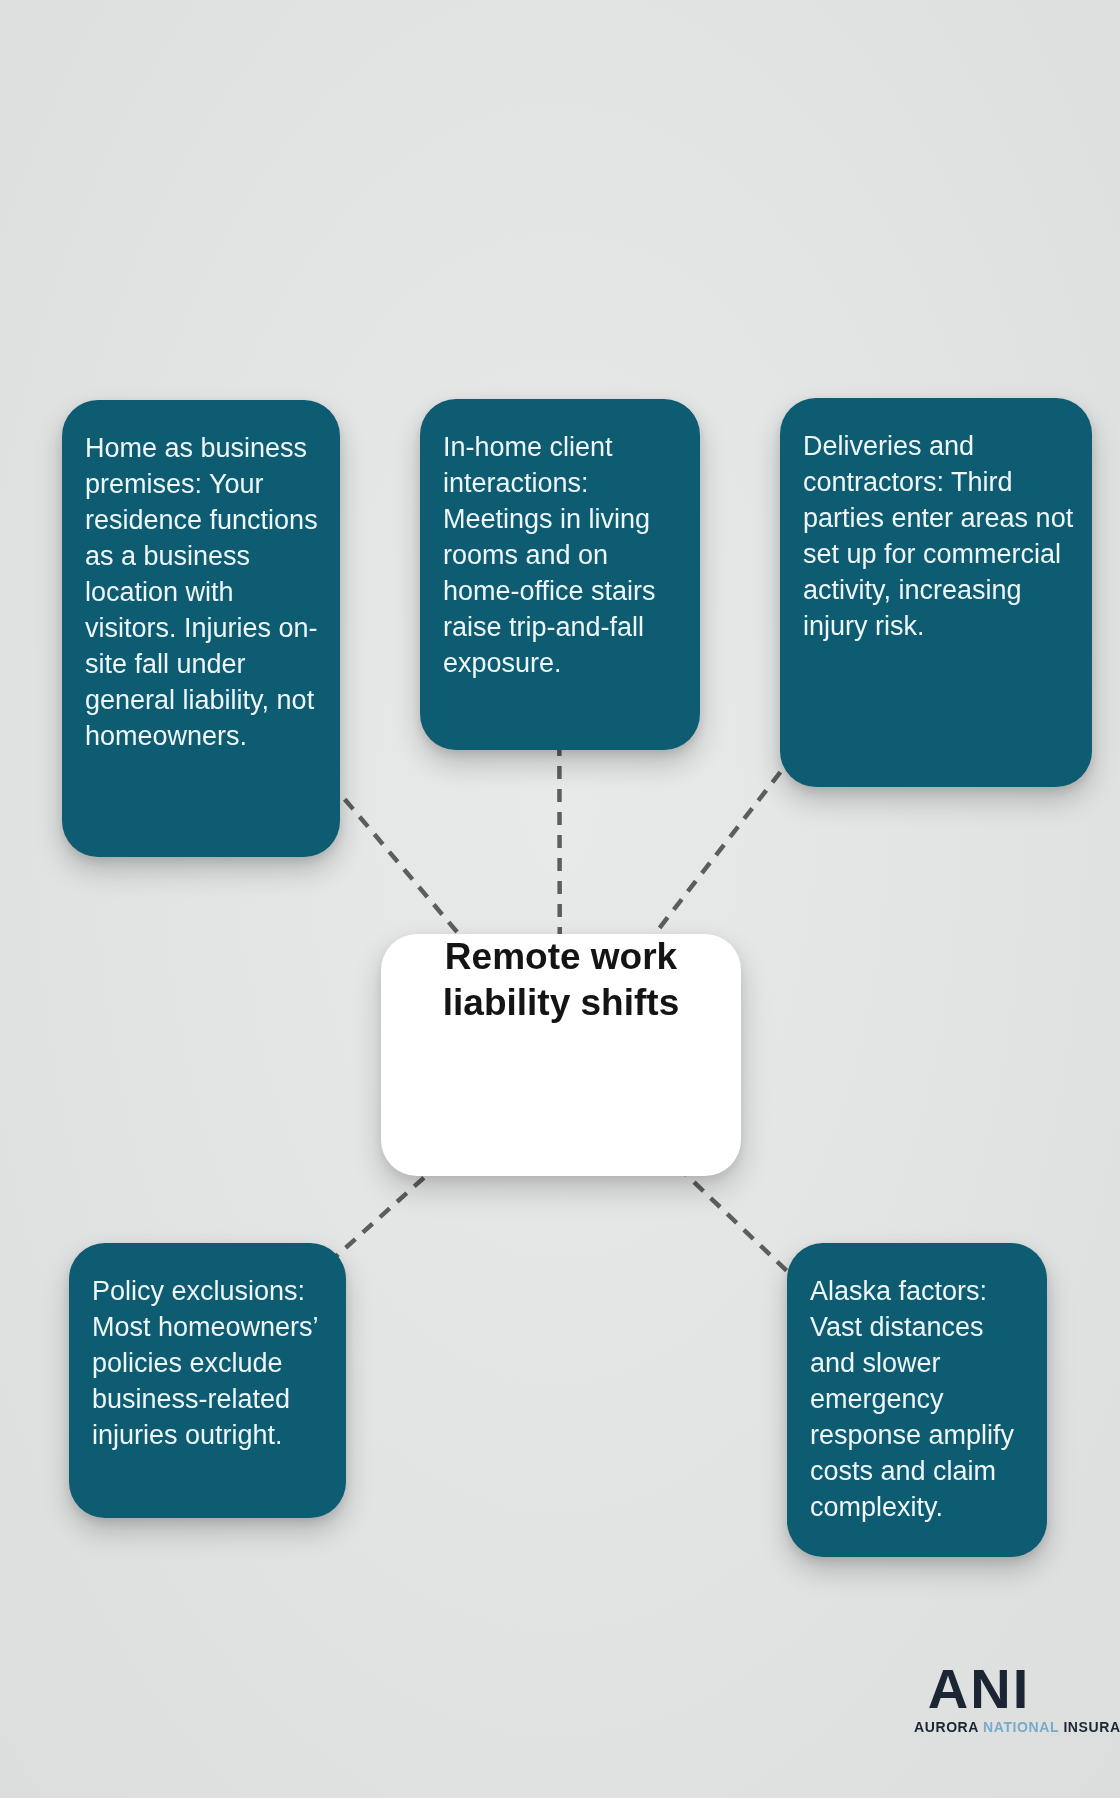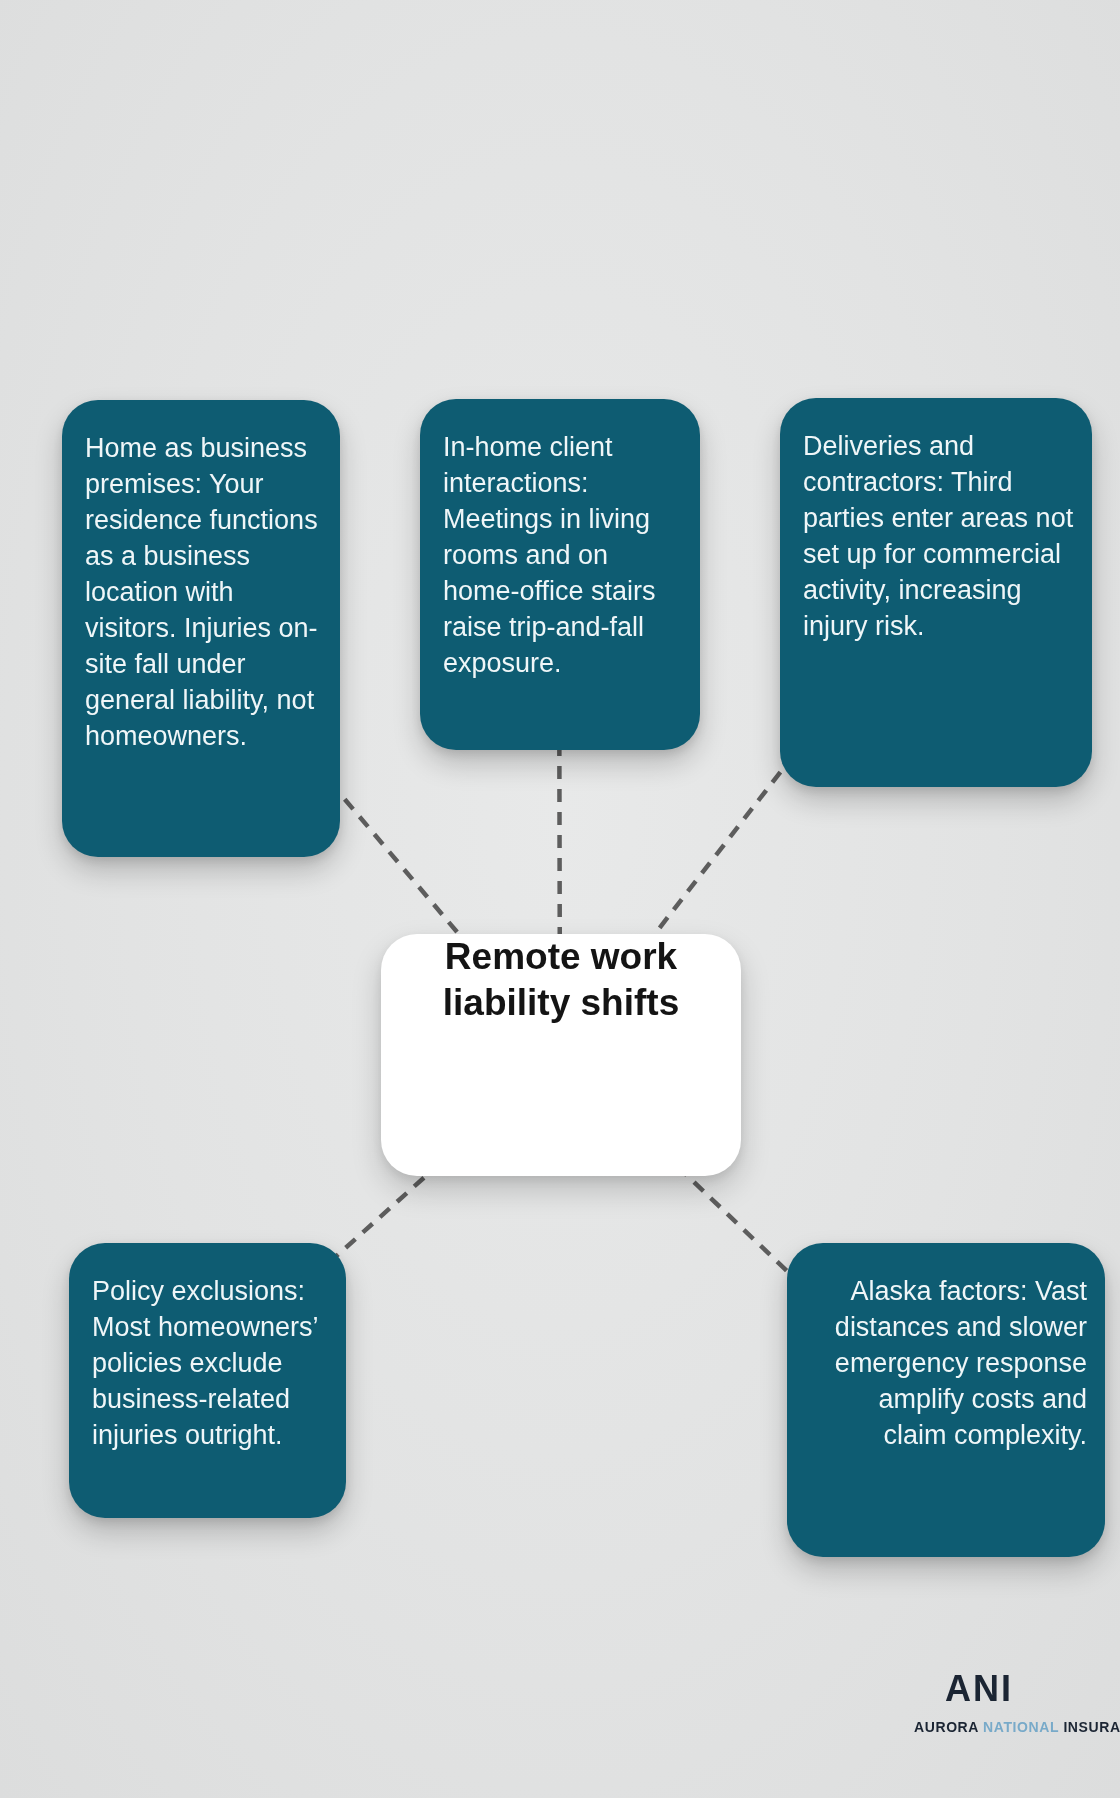--- a/index.html
+++ b/index.html
@@ -45,21 +45,21 @@
     border-radius: 36px;
     padding: 30px 18px 24px 23px;
     font-size: 27px;
     line-height: 36px;
     box-shadow: 0 14px 28px rgba(0,0,0,0.20), 0 4px 10px rgba(0,0,0,0.10);
   }
   .node-1 { left: 62px;  top: 400px;  width: 278px; height: 457px; }
   .node-2 { left: 420px; top: 399px;  width: 280px; height: 351px; }
   .node-3 { left: 780px; top: 398px;  width: 312px; height: 389px; }
   .node-4 { left: 60px;  top: 1243px; width: 277px; height: 275px; margin-left: 9px; }
-  .node-5 { left: 787px; top: 1243px; width: 318px; height: 314px; text-align: right; }
+  .node-5 { left: 787px; top: 1243px; width: 260px; height: 314px; }
   .center-node {
     position: absolute;
     left: 381px;
     top: 934px;
     width: 360px;
     height: 242px;
     box-sizing: border-box;
     background: #ffffff;
     border-radius: 36px;
     box-shadow: 0 14px 30px rgba(0,0,0,0.18), 0 4px 10px rgba(0,0,0,0.08);
@@ -77,21 +77,21 @@
   .logo {
     position: absolute;
     right: 76px;
     top: 1662px;
     width: 130px;
     text-align: center;
   }
   .logo .acronym {
     color: #1b2533;
     font-weight: 700;
-    font-size: 36px;
+    font-size: 56px;
     line-height: 54px;
     letter-spacing: 2px;
   }
   .logo .tagline {
     margin-top: 3px;
     font-size: 14px;
     letter-spacing: 0.6px;
     color: #1b2533;
     white-space: nowrap;
     font-weight: 700;

